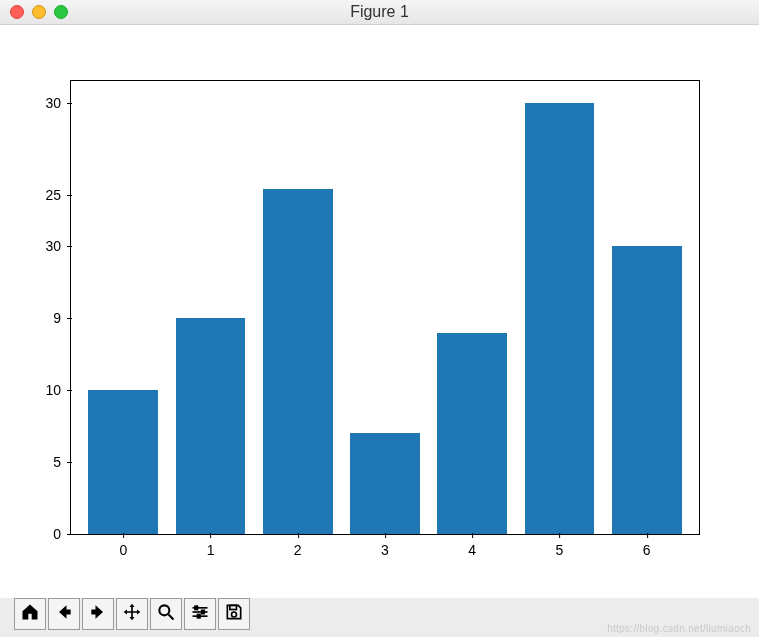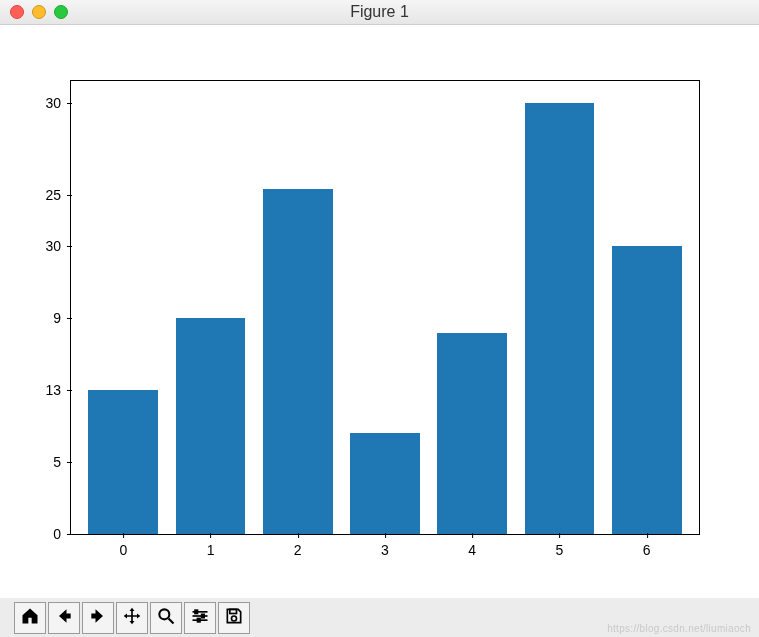--- a/index.html
+++ b/index.html
@@ -88,21 +88,21 @@
     top:-1px;
     height:5px;
     border-left:1px solid #000;
   }
   
   .toolbar {
     height:40px;
     width:759px;
     background:#ececec;
     display:flex;
-    align-items:center;
+    align-items:flex-start;
     padding-left:14px;
     box-sizing:border-box;
     position:relative;
   }
   .tbtn {
     width:32px;
     height:32px;
     border:1px solid #9a9a9a;
     background:#f4f4f4;
     margin-right:2px;
@@ -144,21 +144,21 @@
       <div class="bar" style="left: 279.111px; width: 69.7778px; height: 100.667px; background: rgb(31, 119, 180);"></div>
       <div class="xtick" style="left: 314px;">3</div>
       <div class="bar" style="left: 366.333px; width: 69.7778px; height: 201.333px; background: rgb(31, 119, 180);"></div>
       <div class="xtick" style="left: 401.222px;">4</div>
       <div class="bar" style="left: 453.556px; width: 69.7778px; height: 431.429px; background: rgb(31, 119, 180);"></div>
       <div class="xtick" style="left: 488.444px;">5</div>
       <div class="bar" style="left: 540.778px; width: 69.7778px; height: 287.619px; background: rgb(31, 119, 180);"></div>
       <div class="xtick" style="left: 575.667px;">6</div>
       <div class="ytick" style="bottom: 0px;">0</div>
       <div class="ytick" style="bottom: 71.9048px;">5</div>
-      <div class="ytick" style="bottom: 143.81px;">13</div>
+      <div class="ytick" style="bottom: 143.81px;">10</div>
       <div class="ytick" style="bottom: 215.714px;">9</div>
       <div class="ytick" style="bottom: 287.619px;">30</div>
       <div class="ytick" style="bottom: 339px;">25</div>
       <div class="ytick" style="bottom: 431.429px; margin-left: 11px;">30</div>
     </div>
 </div>
 
 <div class="toolbar">
   <div class="tbtn">
     <span>

